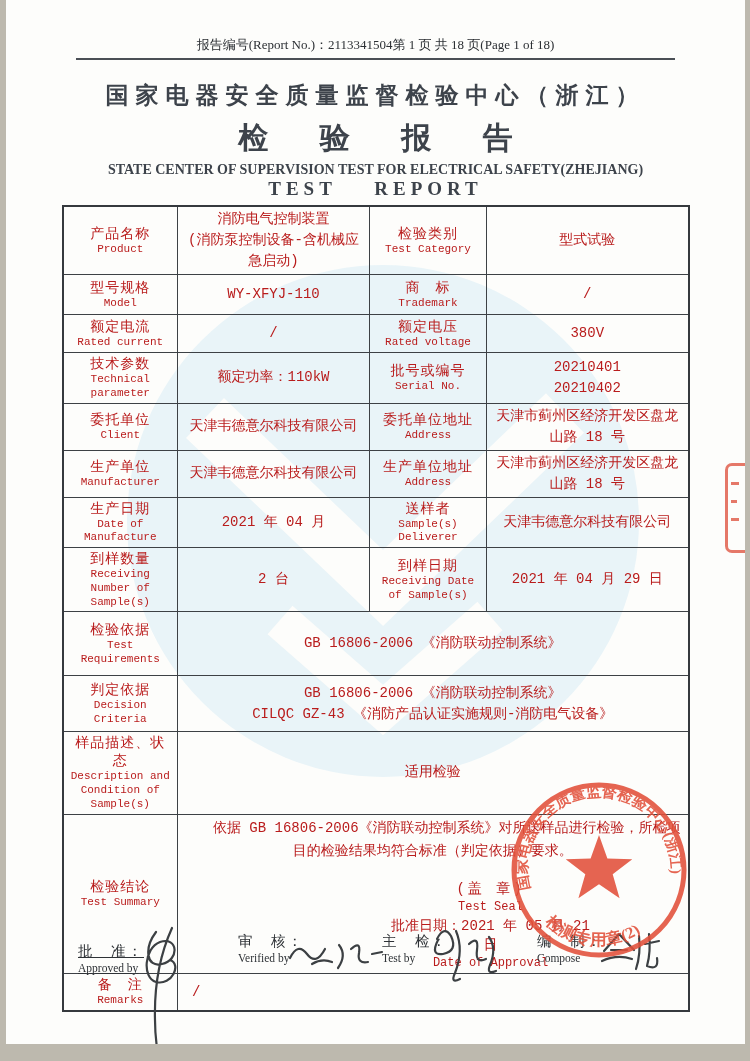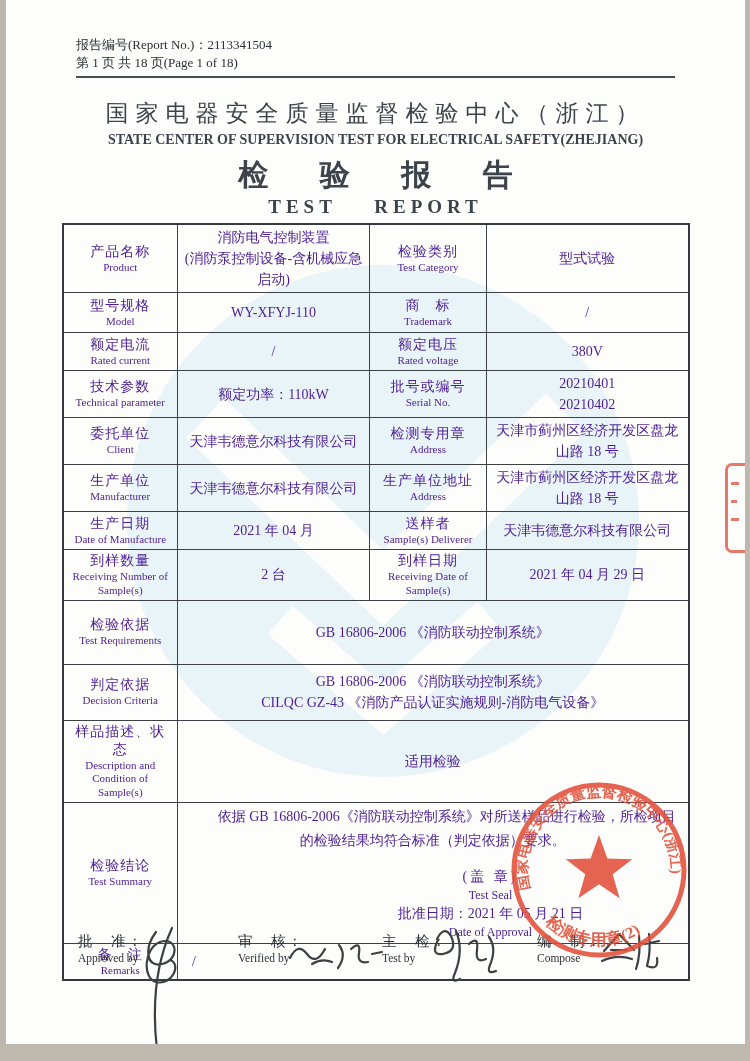--- a/index.html
+++ b/index.html
@@ -9,41 +9,41 @@
     font-family:"Liberation Serif","DejaVu Serif",serif;
     overflow:hidden;
   }
   .page{
     position:absolute;left:6px;top:0;right:5px;bottom:17px;
     background:#fdfdfb;overflow:hidden;
   }
   
   .hdr{
     margin:36px 70px 0 70px;display:flex;justify-content:center;
-    font-size:13px;color:#2b2f33;position:relative;z-index:2;flex-direction:column;
+    font-size:13px;color:#2b2f33;position:relative;z-index:2;
   }
   .hdr-rule{margin:4px 70px 0 70px;border:0;border-top:2px solid #4a4f55;position:relative;z-index:2;}
   
   .t-center{text-align:center;position:relative;z-index:2;color:#3d434b;}
-  .t1{margin-top:20px;font-size:23px;font-weight:400;letter-spacing:7px;}
+  .t1{margin-top:20px;font-size:23px;font-weight:700;letter-spacing:7px;}
   .t2{margin-top:3px;font-size:14px;font-weight:700;letter-spacing:0px;}
   .t3{margin-top:7px;font-size:30px;font-weight:700;letter-spacing:22px;text-indent:22px;}
   .t4{margin-top:0px;font-size:19px;font-weight:700;letter-spacing:5px;word-spacing:28px;}
   
   .watermark{position:absolute;left:114px;top:258px;z-index:1;opacity:.55;}
   
   table.rep{
     position:relative;z-index:2;
     margin:5px auto 0 auto;width:626px;table-layout:fixed;
     border-collapse:collapse;border:2px solid #35393d;
     background:transparent;
   }
   table.rep td{
     border:1px solid #3d4145;text-align:center;vertical-align:middle;
-    padding:2px 6px;color:#4c1d95;
+    padding:2px 6px;color:#b91c1c;font-family:Liberation Mono, monospace;
   }
   .lc{font-size:14px;letter-spacing:1px;}
   .le{font-size:11px;line-height:1.25;}
   .v{font-size:14px;white-space:pre-line;line-height:1.5;}
   td.summary{text-align:left;vertical-align:top;padding:8px 14px 4px 14px;}
   .sum-text{font-size:14px;line-height:1.7;text-indent:2em;}
   .seal-block{width:210px;margin:16px 86px 0 auto;text-align:center;line-height:1.35;}
   .seal-cn{font-size:14px;letter-spacing:3px;}
   .seal-en{font-size:12px;text-align:center;}
   .appr-cn{font-size:14px;margin-top:2px;}
@@ -77,22 +77,22 @@
     <path d="M160 362 L263 452 L370 358" stroke="#fdfdfb" stroke-width="38" fill="none"></path>
   </svg>
 
   <div class="hdr">
     <span>报告编号(Report No.)：2113341504</span>
     <span>第 1 页 共 18 页(Page 1 of 18)</span>
   </div>
   <hr class="hdr-rule">
 
   <div class="t-center t1">国家电器安全质量监督检验中心（浙江）</div>
+  <div class="t-center t3">检 验 报 告</div>
   <div class="t-center t2">STATE CENTER OF SUPERVISION TEST FOR ELECTRICAL SAFETY(ZHEJIANG)</div>
-  <div class="t-center t3">检 验 报 告</div>
   <div class="t-center t4">TEST REPORT</div>
 
   <table class="rep">
     <colgroup>
         <col style="width:115px">
         <col style="width:192px">
         <col style="width:117px">
         <col style="width:202px">
       </colgroup>
     <tbody>
@@ -146,21 +146,21 @@
       <td class="v">20210401
 20210402</td>
     </tr>
     <tr style="height:44px">
       <td>
             <div class="lc">委托单位</div>
             <div class="le">Client</div>
           </td>
       <td class="v">天津韦德意尔科技有限公司</td>
       <td>
-            <div class="lc">检测专用章</div>
+            <div class="lc">委托单位地址</div>
             <div class="le">Address</div>
           </td>
       <td class="v">天津市蓟州区经济开发区盘龙山路 18 号</td>
     </tr>
     <tr style="height:45px">
       <td>
             <div class="lc">生产单位</div>
             <div class="le">Manufacturer</div>
           </td>
       <td class="v">天津韦德意尔科技有限公司</td>
@@ -254,21 +254,21 @@
     </text>
   </svg>
 
   <div class="edge-stamp">
       <i class="m1"></i>
       <i class="m2"></i>
       <i class="m3"></i>
     </div>
 
   <div class="sig-strip">
-    <div class="sig-label" style="left:72px;top:14px;">
+    <div class="sig-label" style="left:72px;top:24px;text-decoration:underline;">
       <div class="cn">批　准：</div>
       <div class="en">Approved by</div>
     </div>
     <div class="sig-label" style="left:232px;top:14px;">
       <div class="cn">审　核：</div>
       <div class="en">Verified by</div>
     </div>
     <div class="sig-label" style="left:376px;top:14px;">
       <div class="cn">主　检：</div>
       <div class="en">Test by</div>

